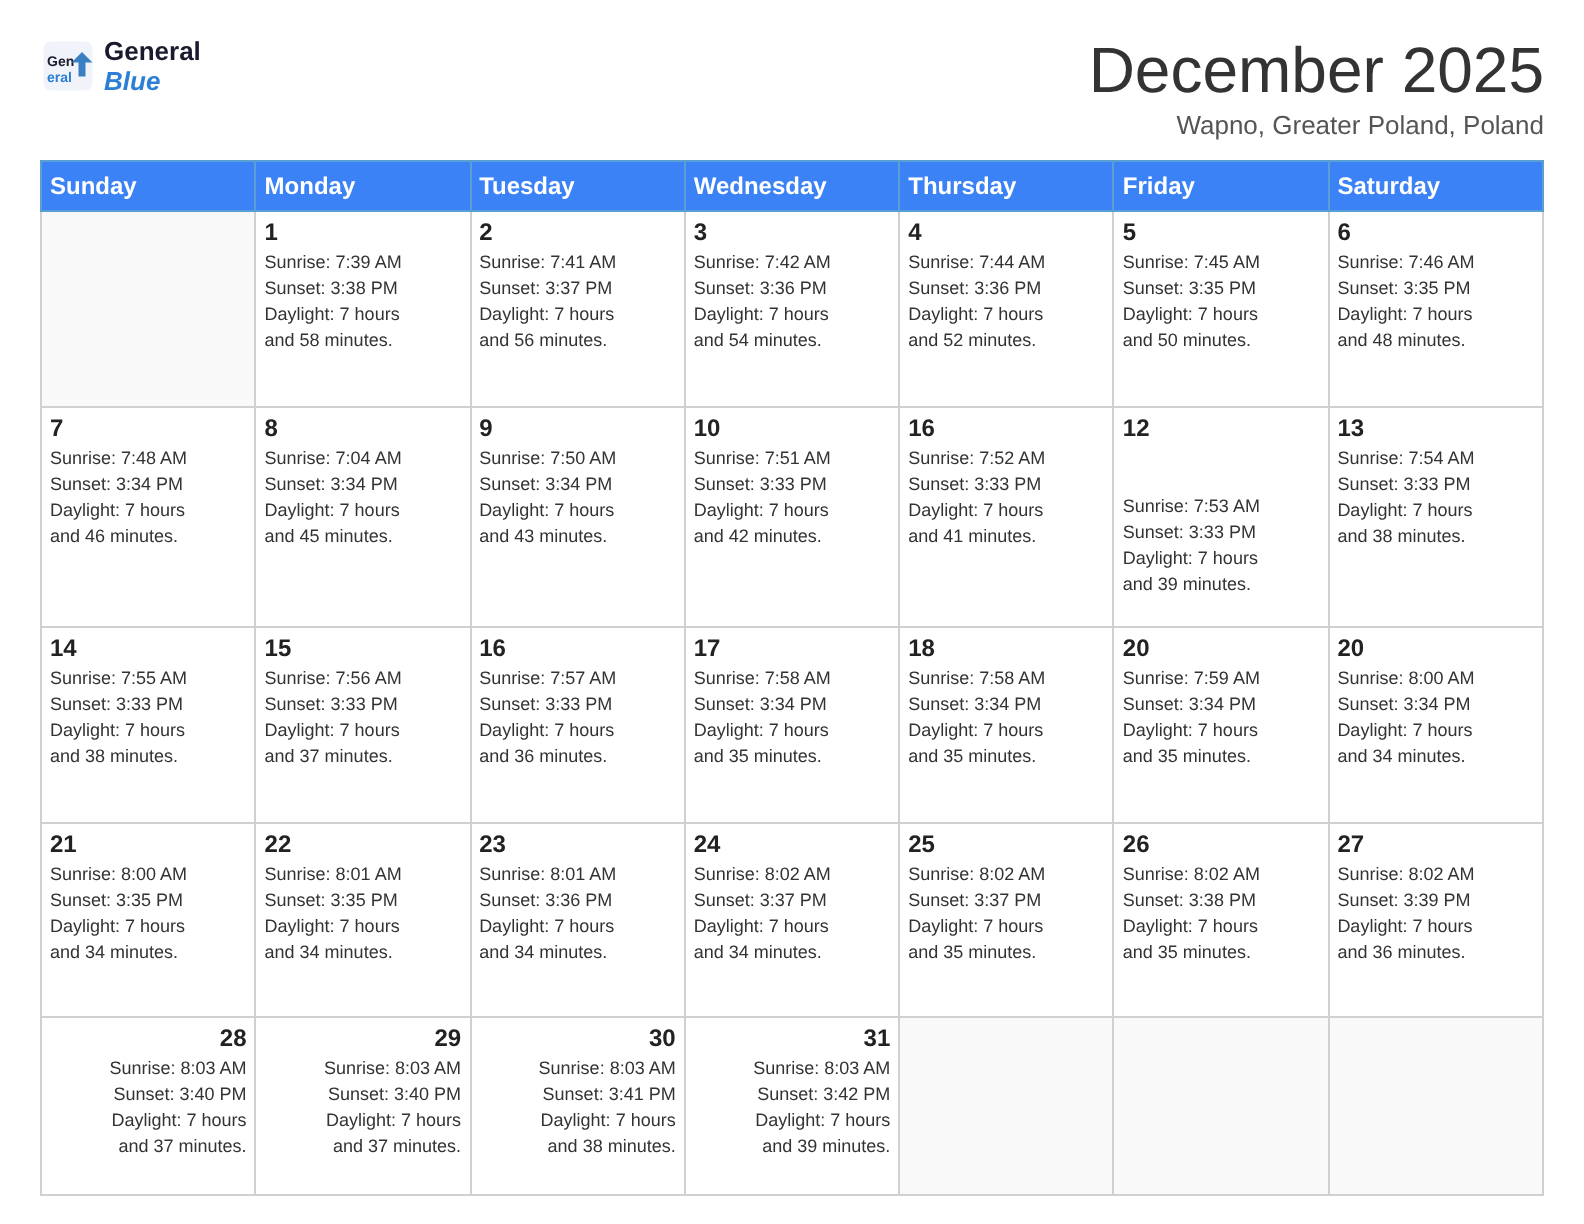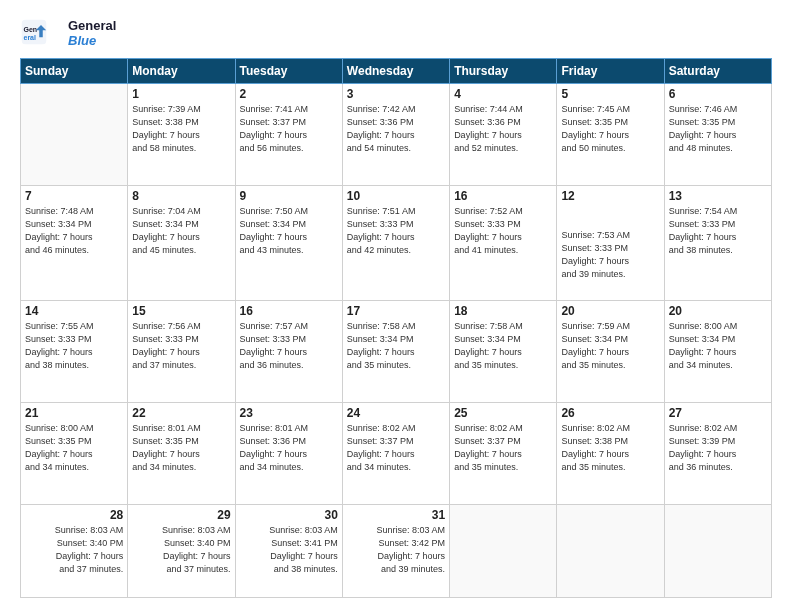--- a/index.html
+++ b/index.html
@@ -18,21 +18,22 @@
       flex-direction: column;
     }
     .header {
       display: flex;
       justify-content: space-between;
       align-items: flex-start;
       margin-bottom: 10px;
     }
     .logo {
       display: flex;
-      gap: 20px;
+      align-items: center;
+      gap: 4px;
     }
     .logo-icon {
       width: 28px;
       height: 28px;
     }
     .title-area {
       text-align: right;
     }
     .month-title {
       font-size: 32px;
@@ -46,21 +47,21 @@
       margin-top: 2px;
     }
     .calendar {
       flex: 1;
       border: 1px solid #ccc;
       border-collapse: collapse;
       width: 100%;
       table-layout: fixed;
     }
     .calendar th {
-      background: #0c4a6e;
+      background: #3b82f6;
       color: #fff;
       font-size: 12px;
       font-weight: bold;
       padding: 5px 4px;
       text-align: left;
       border: 1px solid #5a9fd4;
     }
     .calendar td {
       border: 1px solid #d0d0d0;
       vertical-align: top;
@@ -100,20 +101,24 @@
         <rect x="2" y="2" width="28" height="28" rx="4" fill="#f0f4fa"></rect>
         <text x="4" y="16" font-size="8" font-weight="bold" fill="#1a1a2e" font-family="Arial">Gen</text>
         <text x="4" y="25" font-size="8" font-weight="bold" fill="#2b7fd4" font-family="Arial">eral</text>
         <polygon points="24,8 30,14 26,14 26,22 22,22 22,14 18,14" fill="#3a7fc1"></polygon>
       </svg>
       <div>
         <div style="font-size:13px;font-weight:bold;color:#1a1a2e;">General</div>
         <div style="font-size:13px;font-weight:bold;color:#2b7fd4;font-style:italic;">Blue</div>
       </div>
     </div>
+    <div class="title-area">
+      <div class="month-title">December 2025</div>
+      <div class="location">Wapno, Greater Poland, Poland</div>
+    </div>
   </div>
 
   <table class="calendar">
     <thead>
       <tr>
       <th>Sunday</th>
           <th>Monday</th>
           <th>Tuesday</th>
           <th>Wednesday</th>
           <th>Thursday</th>

